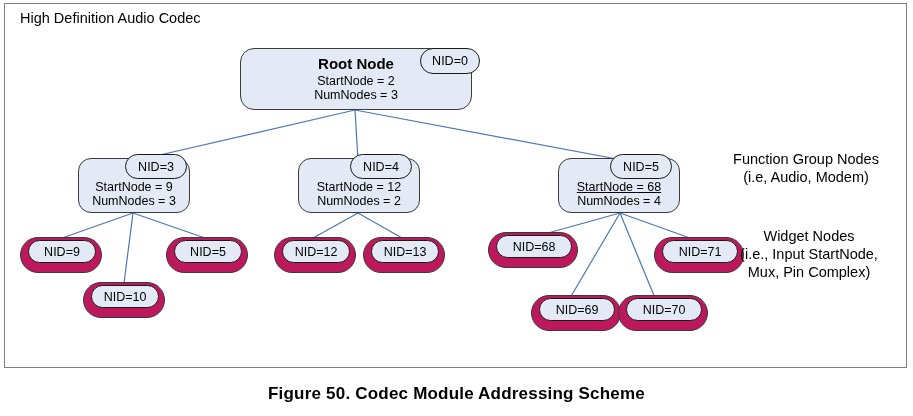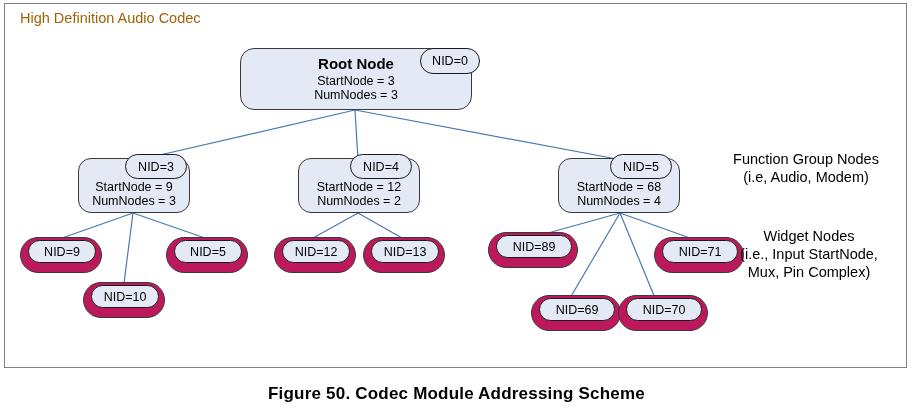--- a/index.html
+++ b/index.html
@@ -34,21 +34,21 @@
     background: #ffffff;
     box-sizing: border-box;
   }
 
   .frame-title {
     position: absolute;
     left: 20px;
     top: 10px;
     font-size: 14.5px;
     line-height: 17px;
-    color: #a16207;
+    color: #000000;
     white-space: nowrap;
   }
 
   
   .edges {
     position: absolute;
     left: 0; top: 0;
     width: 913px;
     height: 416px;
     pointer-events: none;
@@ -171,39 +171,39 @@
 
       <line x1="620" y1="213" x2="530" y2="238"></line>
       <line x1="620" y1="213" x2="570" y2="298"></line>
       <line x1="620" y1="213" x2="655" y2="298"></line>
       <line x1="620" y1="213" x2="690" y2="238"></line>
     </g>
   </svg>
 
   <div class="node root-node" style="left:240px; top:48px; width:232px; height:62px;">
     <div class="node-title" style="top:6px;">Root Node</div>
-    <div class="node-lines" style="top:25px;">StartNode = 3</div>
+    <div class="node-lines" style="top:25px;">StartNode = 2</div>
     <div class="node-lines" style="top:39px;">NumNodes = 3</div>
   </div>
   <div class="nid-badge" style="left:420px; top:48px; width:60px; height:26px;">NID=0</div>
 
   <div class="node group-node" style="left:78px; top:158px; width:112px; height:55px;padding-left:48px;">
     <div class="node-lines" style="top:21px;">StartNode = 9</div>
     <div class="node-lines" style="top:35px;">NumNodes = 3</div>
   </div>
   <div class="nid-badge" style="left:125px; top:154px; width:62px; height:25px;">NID=3</div>
 
   <div class="node group-node" style="left:298px; top:158px; width:122px; height:55px;">
     <div class="node-lines" style="top:21px;">StartNode = 12</div>
     <div class="node-lines" style="top:35px;">NumNodes = 2</div>
   </div>
   <div class="nid-badge" style="left:350px; top:154px; width:62px; height:25px;">NID=4</div>
 
   <div class="node group-node" style="left:558px; top:158px; width:122px; height:55px;">
-    <div class="node-lines" style="top:21px;">StartNode = 68</div>
+    <div class="node-lines" style="top:21px;text-decoration:underline;">StartNode = 68</div>
     <div class="node-lines" style="top:35px;">NumNodes = 4</div>
   </div>
   <div class="nid-badge" style="left:610px; top:154px; width:62px; height:25px;">NID=5</div>
 
   <div class="widget-node" style="left:20px; top:237px;">
     <div class="nid-badge">NID=9</div>
   </div>
 
   <div class="widget-node" style="left:83px; top:282px;">
     <div class="nid-badge">NID=10</div>
@@ -215,21 +215,21 @@
 
   <div class="widget-node" style="left:274px; top:237px;">
     <div class="nid-badge">NID=12</div>
   </div>
 
   <div class="widget-node" style="left:363px; top:237px;">
     <div class="nid-badge">NID=13</div>
   </div>
 
   <div class="widget-node wide" style="left:488px; top:232px;">
-    <div class="nid-badge">NID=89</div>
+    <div class="nid-badge">NID=68</div>
   </div>
 
   <div class="widget-node wide" style="left:531px; top:295px;">
     <div class="nid-badge">NID=69</div>
   </div>
 
   <div class="widget-node wide" style="left:618px; top:295px;">
     <div class="nid-badge">NID=70</div>
   </div>
 

